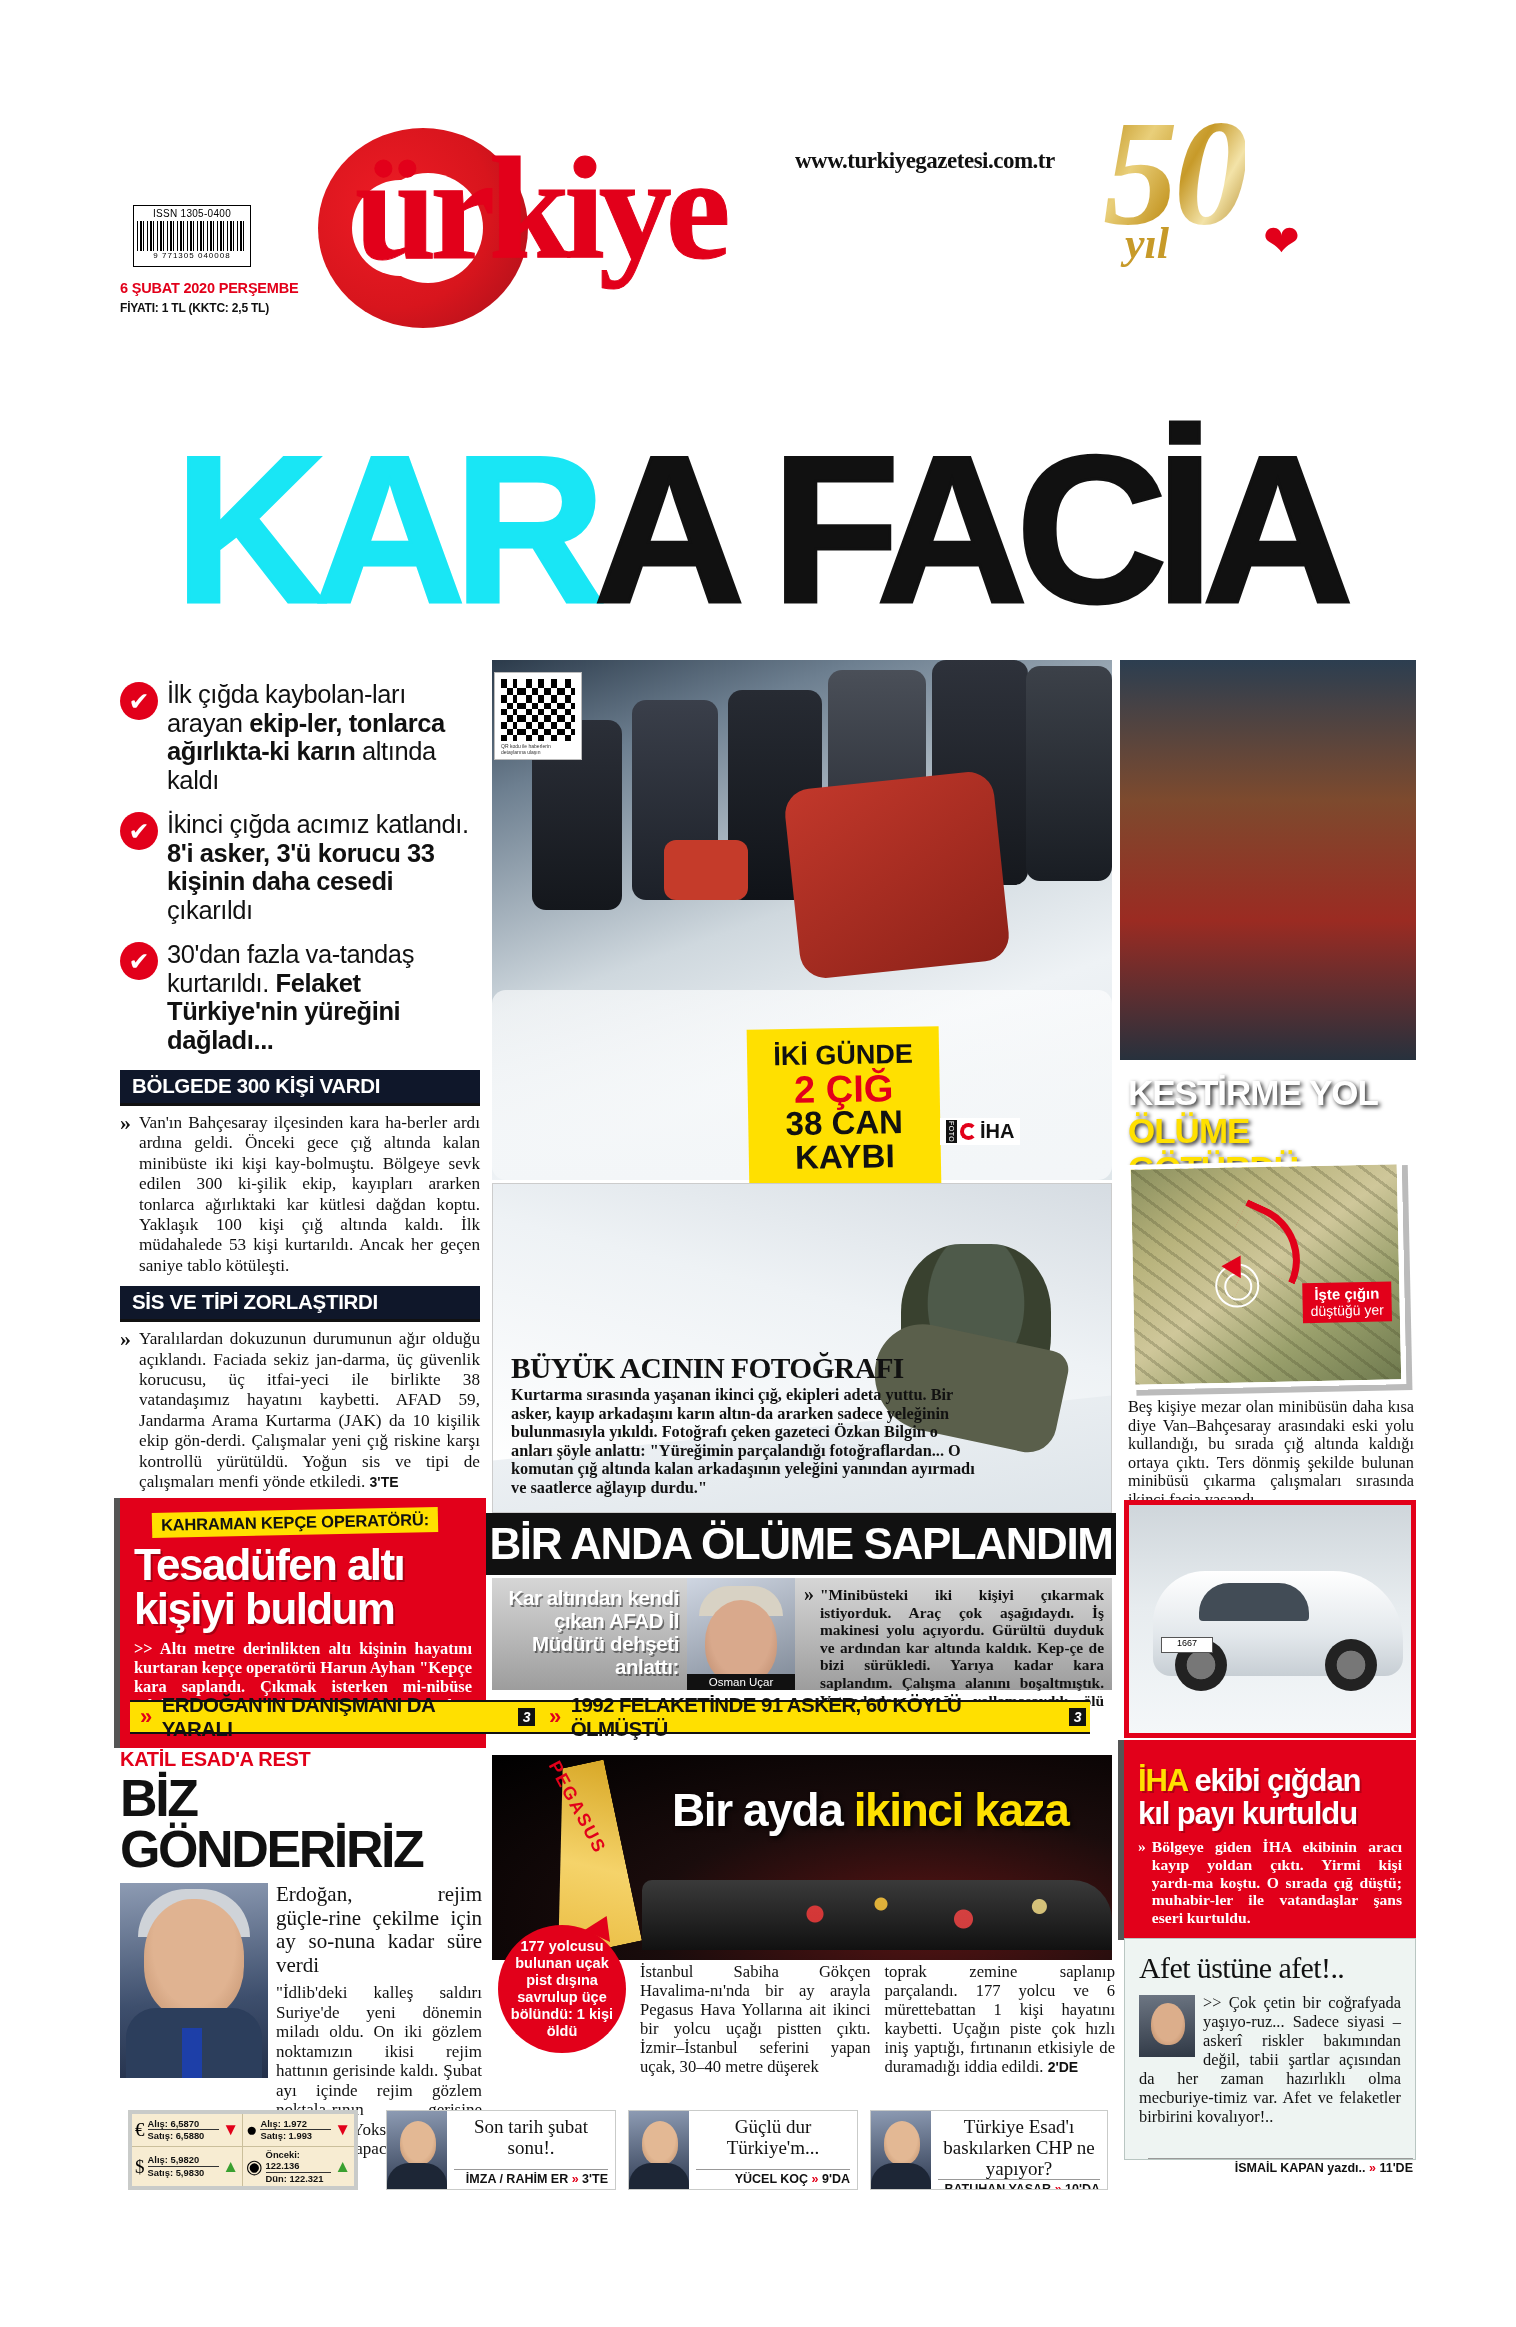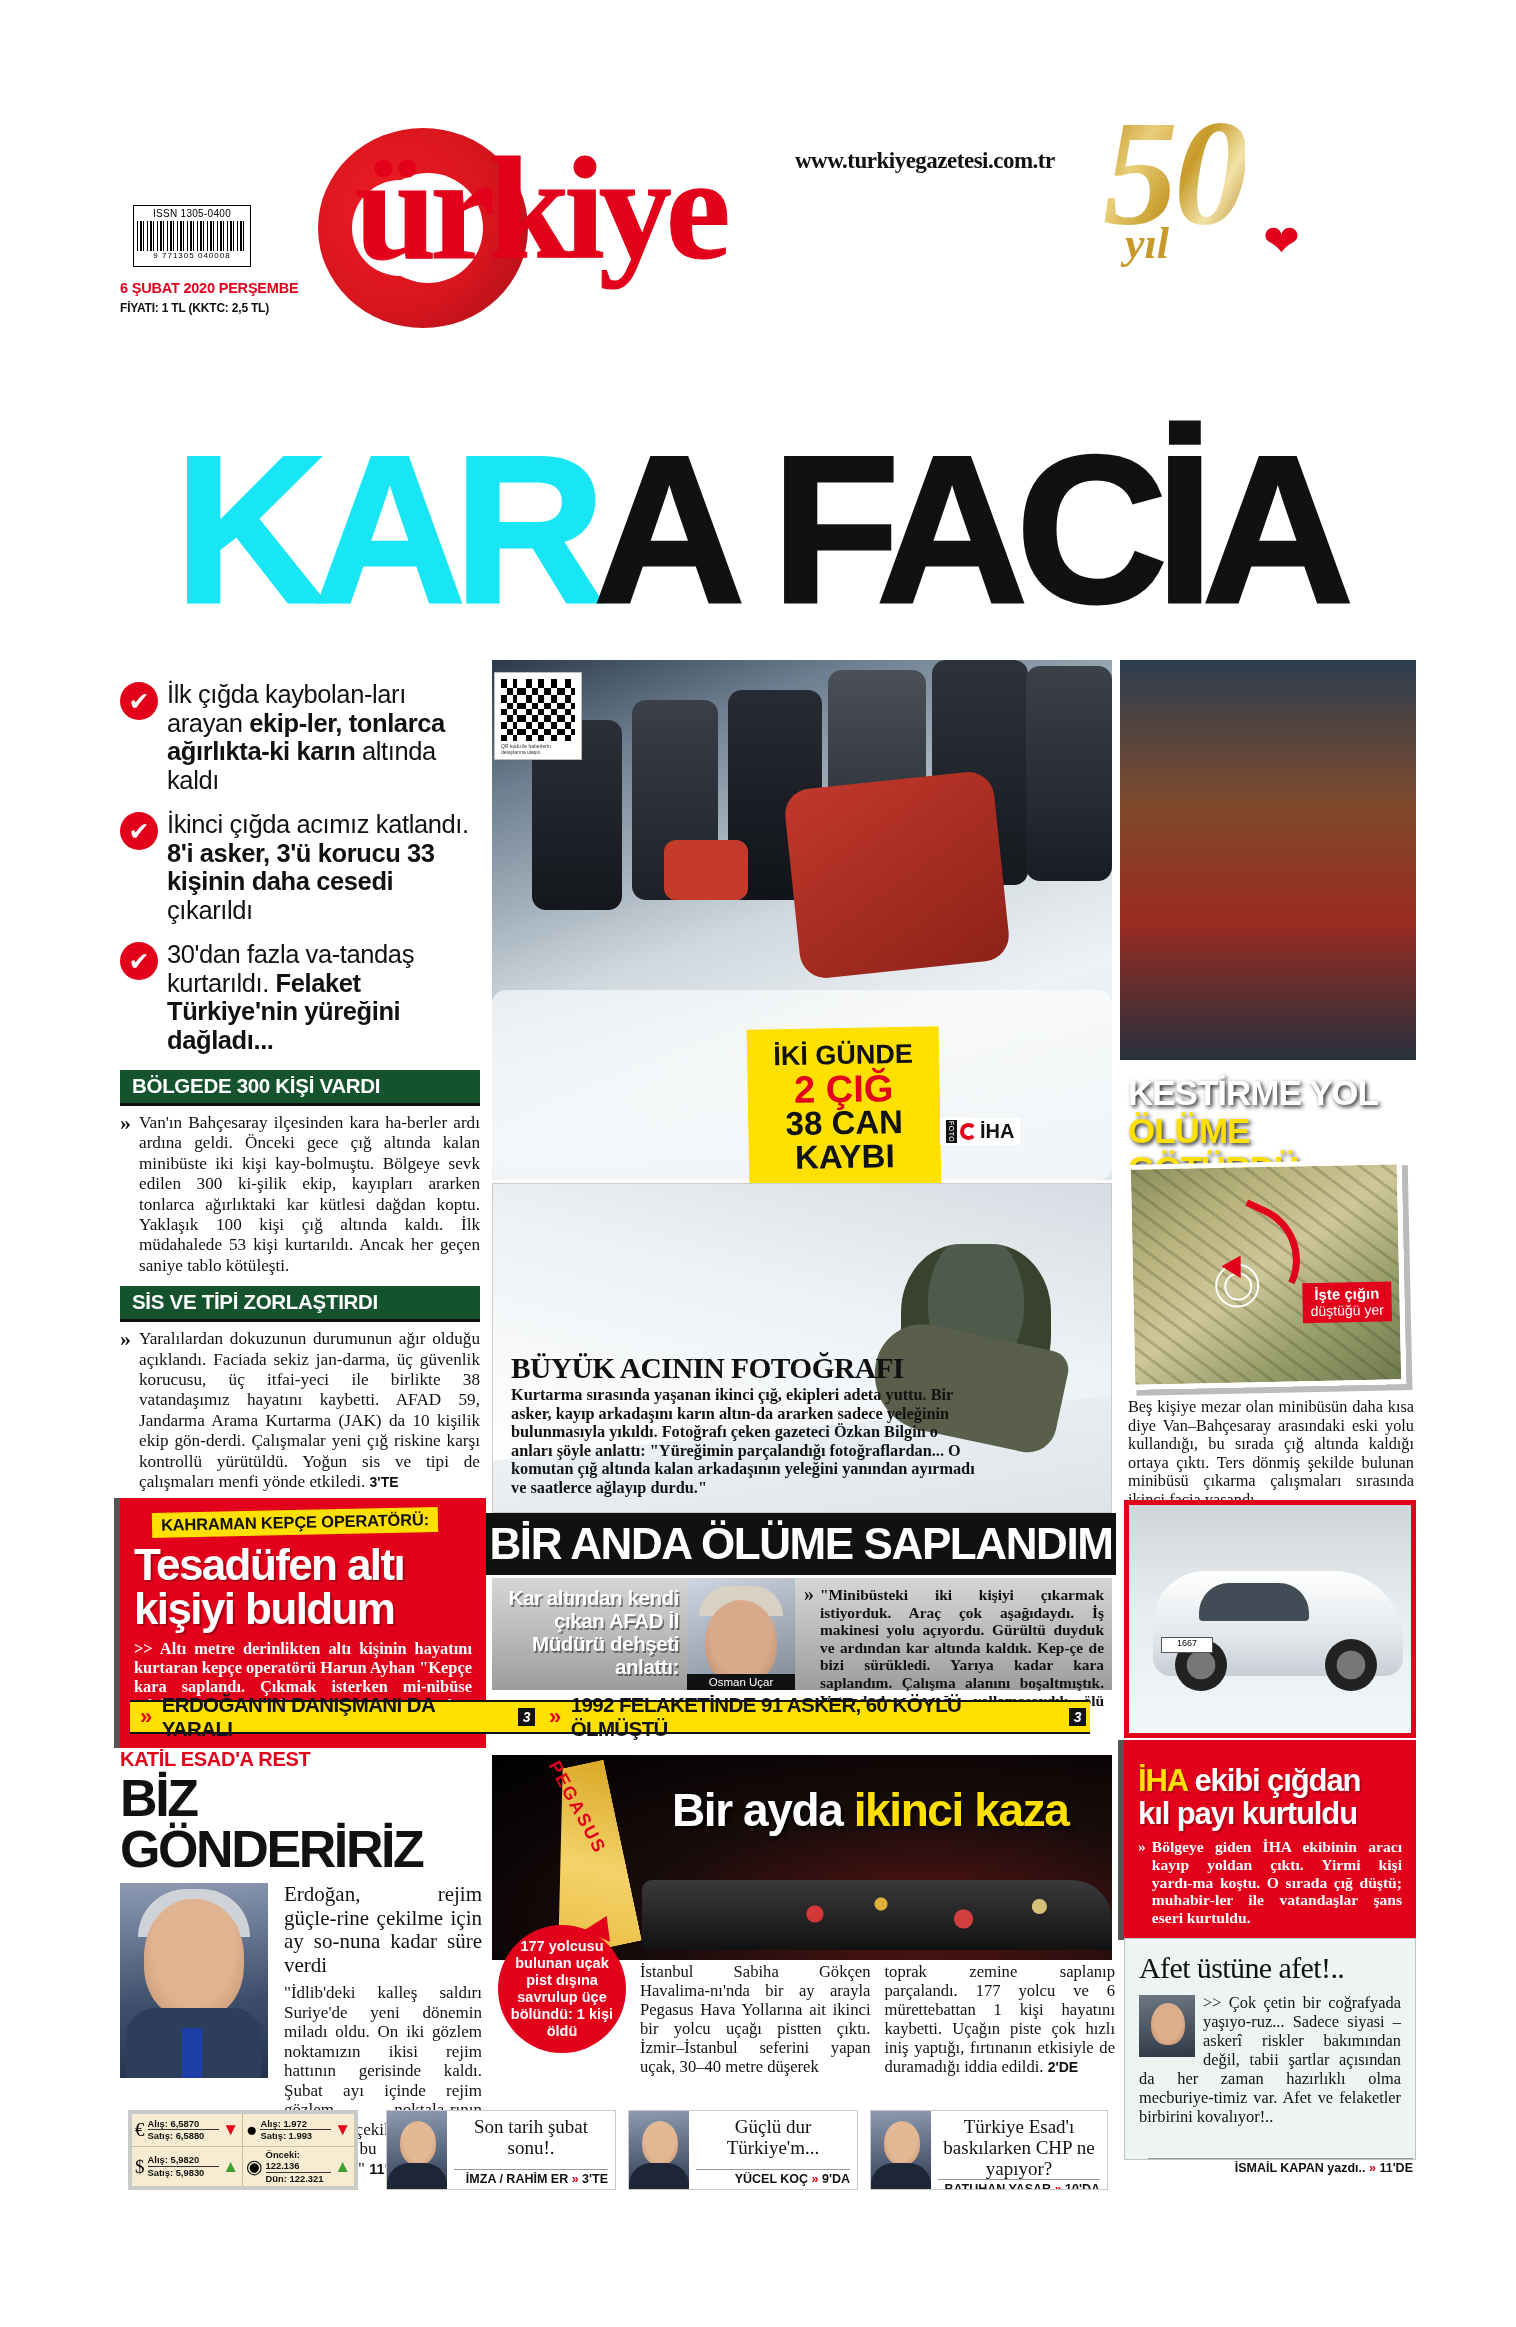--- a/index.html
+++ b/index.html
@@ -135,21 +135,21 @@
     font-family:"Liberation Sans",sans-serif; margin-top:2px;
   }
   .btext {
     font-family:"Liberation Sans",sans-serif;
     font-size:25.5px; line-height:28.5px; color:#111;
     letter-spacing:-.4px;
   }
   .btext b { font-weight:bold; }
 
   .sechead {
-    background:#14532d; color:#fff;
+    background:#0f172a; color:#fff;
     font-family:"Liberation Sans",sans-serif;
     font-weight:bold; font-size:20.5px; letter-spacing:-.3px;
     padding:4px 8px 5px 12px; margin-top:10px;
     border-bottom:3px solid #111;
   }
   .secbody {
     display:flex; gap:8px; margin-top:7px;
     font-family:"Liberation Serif",serif;
     font-size:17.2px; line-height:20.4px; color:#111;
     text-align:justify;
@@ -334,21 +334,21 @@
   .erd { position:absolute; left:120px; top:1748px; width:362px; }
   .erd .kick {
     font-family:"Liberation Sans",sans-serif; font-weight:bold;
     font-size:20px; color:#e2001a; letter-spacing:-.3px;
   }
   .erd .h {
     font-family:"Liberation Sans",sans-serif; font-weight:bold;
     font-size:52px; line-height:51px; letter-spacing:-2.4px; color:#111;
     margin-top:2px;
   }
-  .erd .wrap { display:flex; gap:16px; margin-top:8px; }
+  .erd .wrap { display:flex; gap:8px; margin-top:8px; }
   .erd .ph {
     flex:0 0 auto; width:148px; height:195px;
     background: linear-gradient(175deg,#8d9bb3 0%,#3e4f6d 60%,#23304a 100%);
     position:relative; overflow:hidden;
   }
   .erd .ph .head {
     position:absolute; left:24px; top:16px; width:100px; height:120px;
     border-radius:48% 48% 44% 44%;
     background: radial-gradient(ellipse at 50% 38%, #e0b391 0 58%, #c08f6c 100%);
   }

